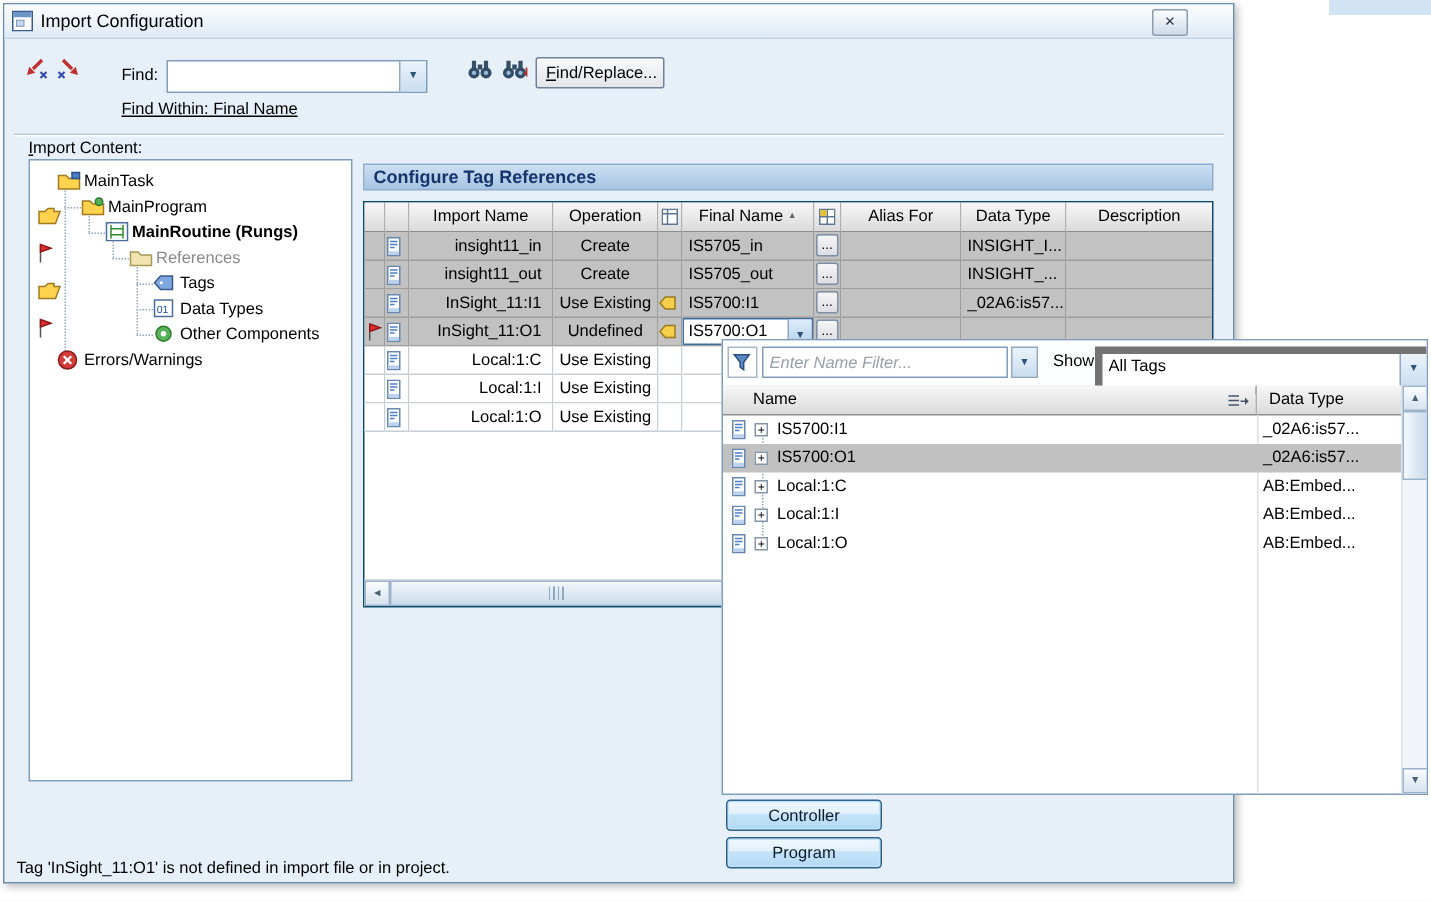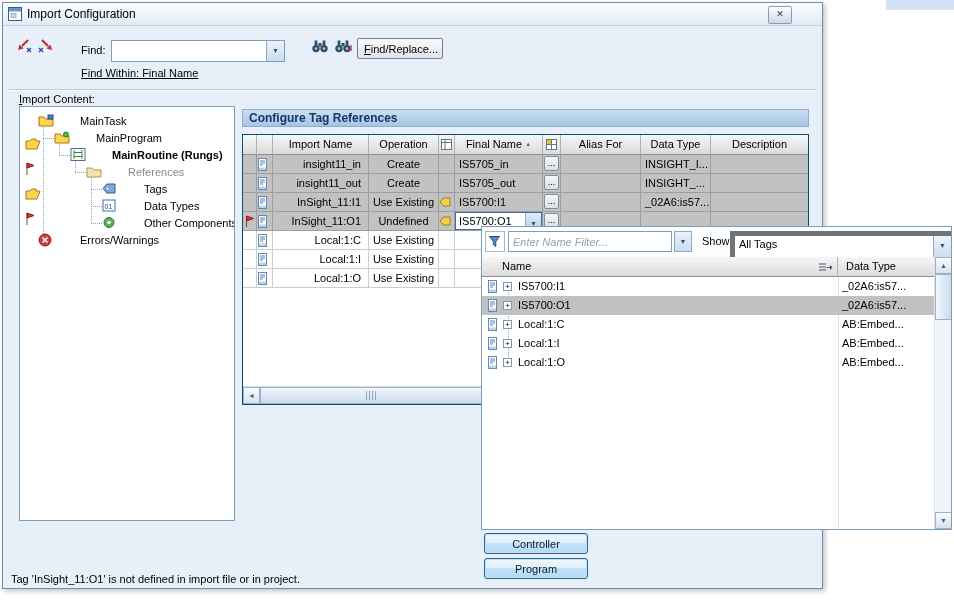--- a/index.html
+++ b/index.html
@@ -27,21 +27,21 @@
   .combo-btn i{font-style:normal;font-size:7px;line-height:19px;}
   .win-btn{position:absolute;background:linear-gradient(#FAFAFA,#E2E4EA);border:1px solid #70819B;
            border-radius:2px;font-family:inherit;font-size:11px;text-align:left;line-height:18px;}
   .separator{position:absolute;left:6px;top:86px;width:807px;height:0;
              border-top:1px solid #BACDDF;border-bottom:1px solid #FBFDFE;}
   
   .tree-panel{position:absolute;left:16px;top:103px;width:214px;height:413px;background:#fff;
               border:1px solid #7F9DB9;overflow:hidden;}
   .trow{position:absolute;left:0;height:17px;width:100%;}
   .ticon{position:absolute;top:1px;width:16px;height:14px;}
-  .tlabel{position:absolute;top:1px;line-height:15px;white-space:nowrap;margin-left:24px;}
+  .tlabel{position:absolute;top:1px;line-height:15px;white-space:nowrap;}
   .tlabel.bold{font-weight:bold;}
   .tlabel.grayed{color:#8A8A8A;}
   .vguide{position:absolute;width:0;border-left:1px dotted #93A7BC;}
   .stub{position:absolute;top:8px;height:0;border-top:1px dotted #93A7BC;}
   .gutter-icon{position:absolute;width:16px;height:14px;}
   
   .cfg-header{position:absolute;left:239px;top:106px;width:567px;height:18px;
               background:linear-gradient(#CCDFF2,#A6C5E4);border:1px solid #8FAECF;box-sizing:border-box;
               font-weight:bold;font-size:12px;color:#17346B;line-height:16px;padding-left:6px;}
   

